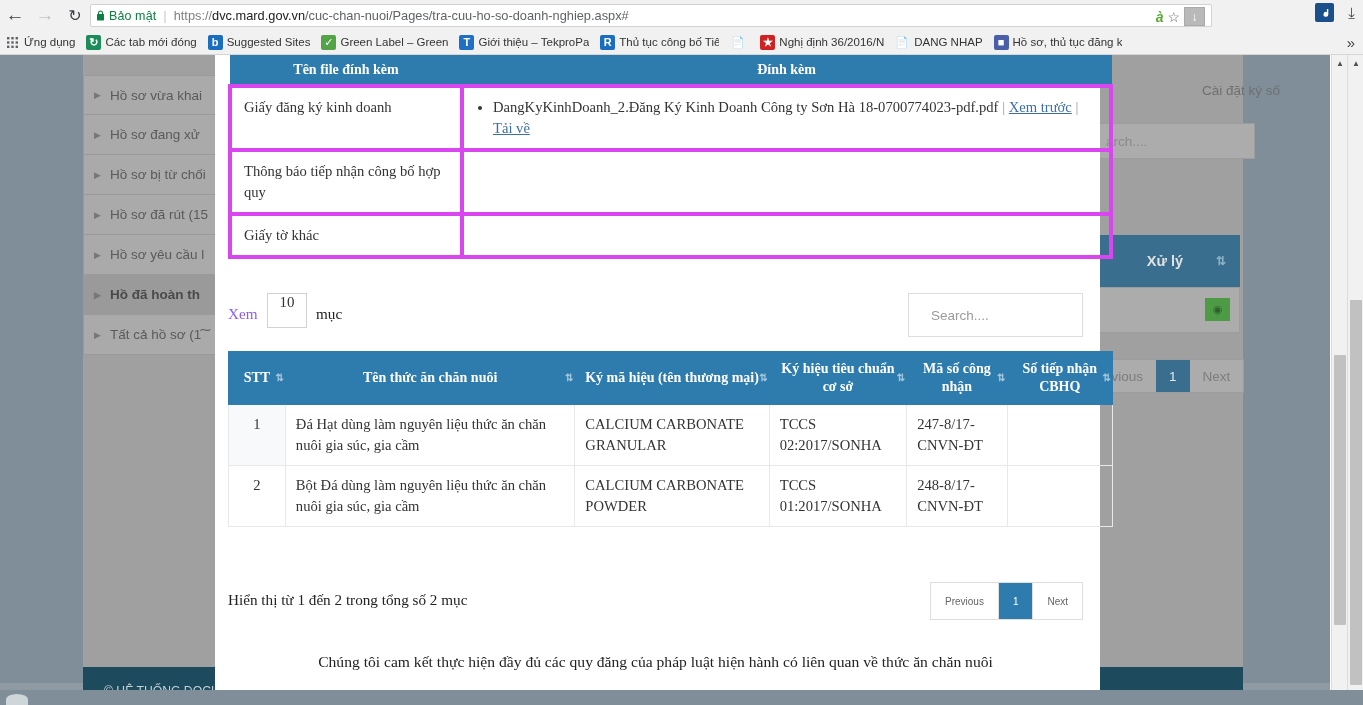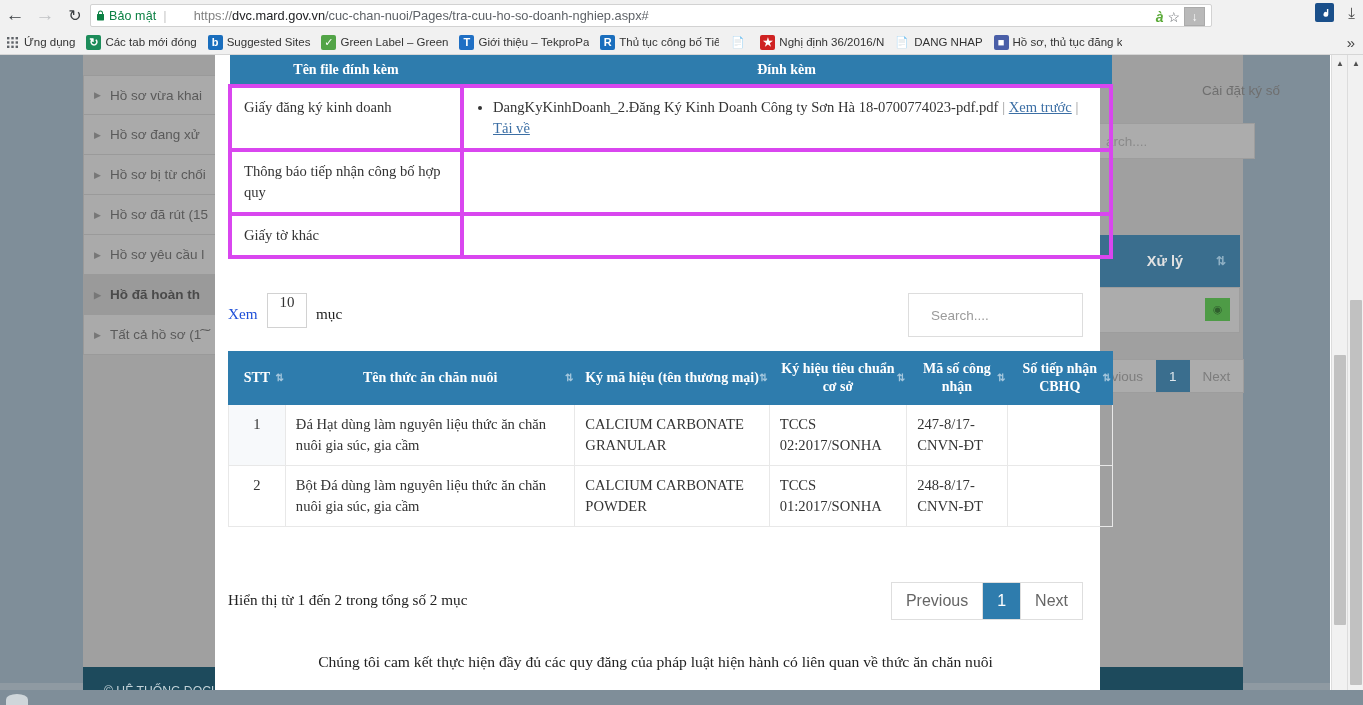--- a/index.html
+++ b/index.html
@@ -20,21 +20,21 @@
              color:#5f6368; font-size:17px; }
   .nav-btn.back { color:#3c4043; font-size:19px; }
   .nav-btn.fwd { color:#c0c2c5; font-size:19px; }
   .nav-btn.reload { color:#3c4043; font-size:16px; }
   .omnibox { position:absolute; left:90px; top:4px; width:1122px; height:23px;
              background:#fff; border:1px solid #d2d2d2; border-radius:2px;
              display:flex; align-items:center; padding:0 5px; }
   .lock { color:#0b8043; font-size:11px; margin-right:4px; display:flex; align-items:center; }
   .secure-txt { color:#0b8043; font-size:12.5px; letter-spacing:0.1px; }
   .url-sep { color:#c9c9c9; margin:0 7px; font-size:13px; }
-  .url-txt { color:#3a3a3a; font-size:12.8px; white-space:nowrap; overflow:hidden;margin-left:20px; }
+  .url-txt { color:#3a3a3a; font-size:12.8px; white-space:nowrap; overflow:hidden; }
   .url-scheme { color:#808080; }
   .url-host { color:#202124; }
   .url-path { color:#5f6368; }
   .omni-right { position:absolute; right:6px; top:2px; display:flex; align-items:center; gap:4px; }
   .glyph-a { color:#5cab3a; font-size:14px; font-weight:bold; font-style:italic; }
   .star { color:#5f6368; font-size:14px; }
   .dl-chip { width:21px; height:19px; background:#b9b9b9; border:1px solid #aaa;
              display:flex; align-items:center; justify-content:center; color:#fff; font-size:12px; }
   .ext-icons { position:absolute; right:8px; top:3px; display:flex; align-items:center; gap:14px; }
   .ext-blue { width:19px; height:19px; background:#1a4f8a; border-radius:2px; color:#fff;
@@ -124,21 +124,21 @@
   .att-table td.nm { width:232px; }
   .att-table ul { margin:0; padding-left:17px; }
   .att-table li { line-height:21px; }
   .lnk { color:#3c6fa5; }
   .sep { color:#999; }
 
   .intro { position:absolute; left:13px; top:205px; font-family:"Liberation Serif", serif;
            font-size:15.2px; color:#222; }
   .ctl-row { position:absolute; left:13px; top:240px; width:855px; height:55px; }
   .len-lbl { position:absolute; left:0; top:10px; font-family:"Liberation Serif", serif;
-             font-size:15.2px; color:#1d4ed8; }
+             font-size:15.2px; color:#8b5cf6; }
   .len-inp { position:absolute; left:39px; top:-2px; width:40px; height:35px;
              border:1px solid #d2d2d2; background:#fff; text-align:center;
              font-family:"Liberation Serif", serif; font-size:15px; color:#333; }
   .len-after { position:absolute; left:88px; top:10px; font-family:"Liberation Serif", serif;
                font-size:15.2px; color:#222; }
   .srch { position:absolute; right:0; top:-2px; width:175px; height:44px;
           border:1px solid #dddddd; background:#fff; padding:0 22px;
           font-family:"Liberation Sans", sans-serif; font-size:13.5px; color:#9b9b9b;
           display:flex; align-items:center; }
 
@@ -158,21 +158,21 @@
                font-family:"Liberation Serif", serif; font-size:14.6px; color:#333; line-height:21px; }
   .dtable td.ctr { text-align:center; }
   .dtable tbody tr:nth-child(odd) td.ctr { background:#f7f9fb; }
   .dtable tbody tr:nth-child(odd) td:first-child { background:#f7f9fb; }
 
   .info-row { position:absolute; left:13px; top:527px; width:855px; height:44px; }
   .info-txt { position:absolute; left:0; top:9px; font-family:"Liberation Serif", serif;
               font-size:15.2px; color:#222; }
   .pager { position:absolute; right:0; top:0; display:flex; border:1px solid #dedede; }
   .pg { padding:0 14px; height:36px; display:flex; align-items:center;
-        font-family:"Liberation Sans", sans-serif; font-size:16px; color:#666; }
+        font-family:"Liberation Sans", sans-serif; font-size:10px; color:#666; }
   .pg + .pg { border-left:1px solid #dedede; }
   .pg.cur { background:#2e7cad; color:#fff; }
 
   .commit { position:absolute; left:13px; top:598px; width:855px; text-align:center;
             font-family:"Liberation Serif", serif; font-size:15.6px; color:#222; }
   .signer { position:absolute; left:560px; top:638px; width:308px; text-align:center;
             font-family:"Liberation Serif", serif; }
   .signer .r { font-weight:bold; font-size:15.6px; color:#1a1a1a; }
 
   

